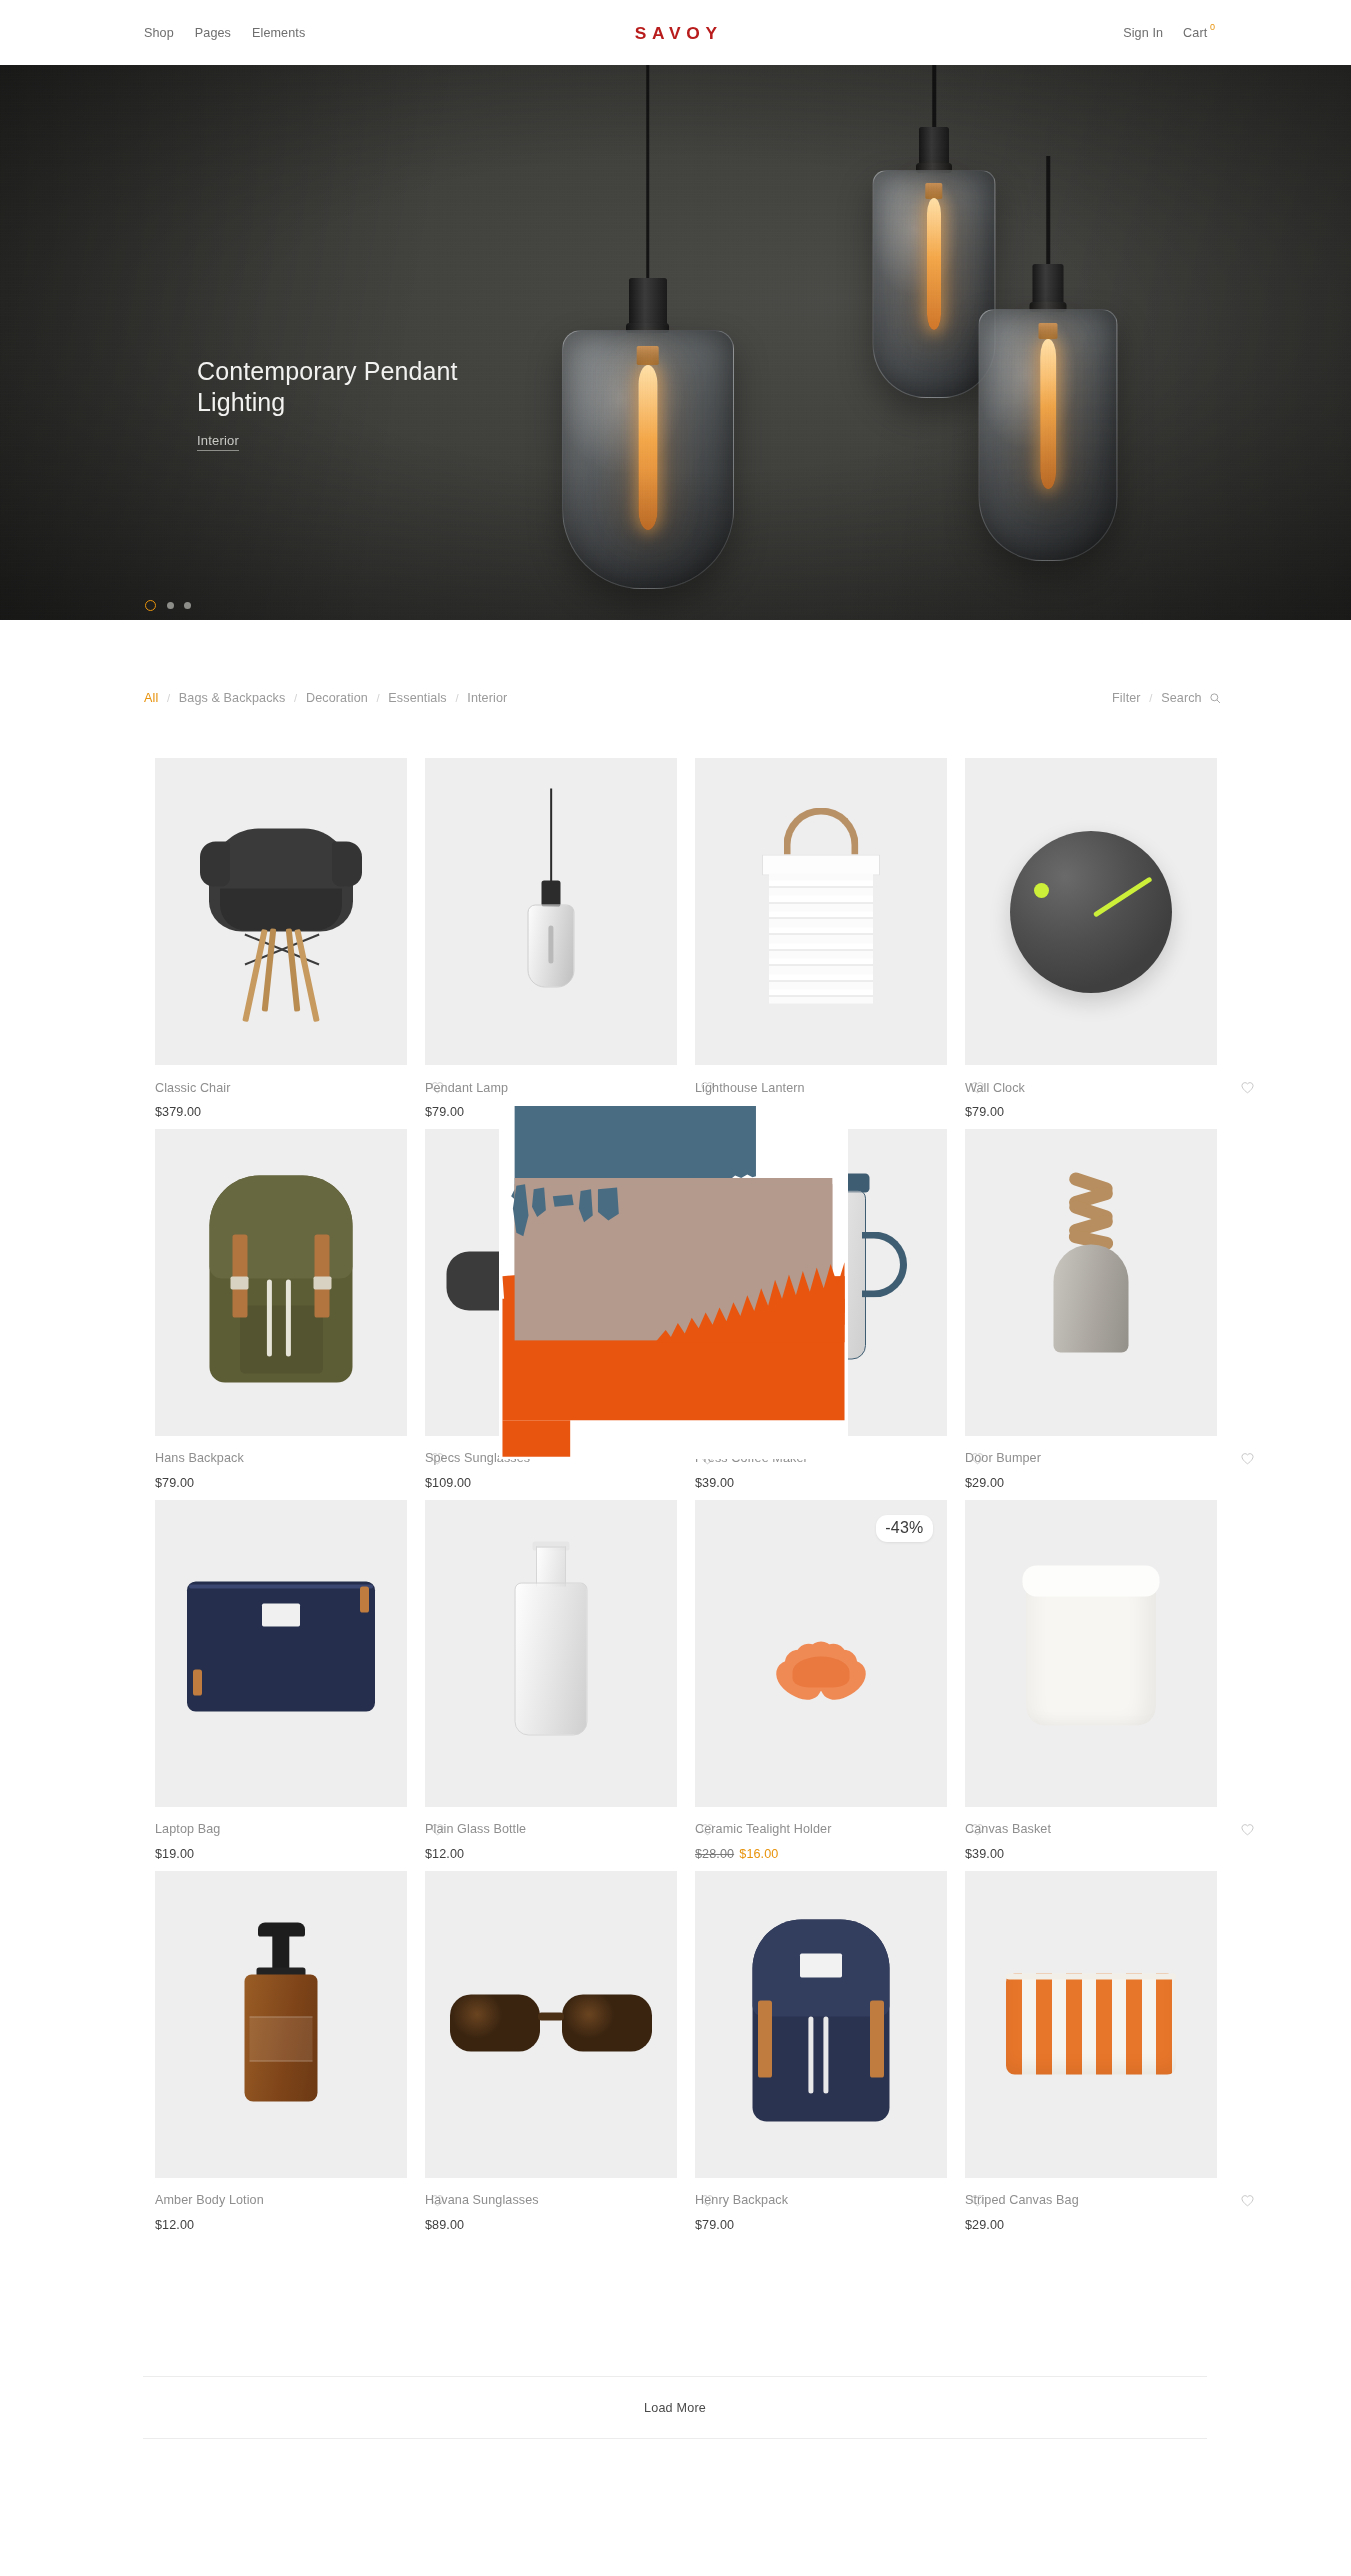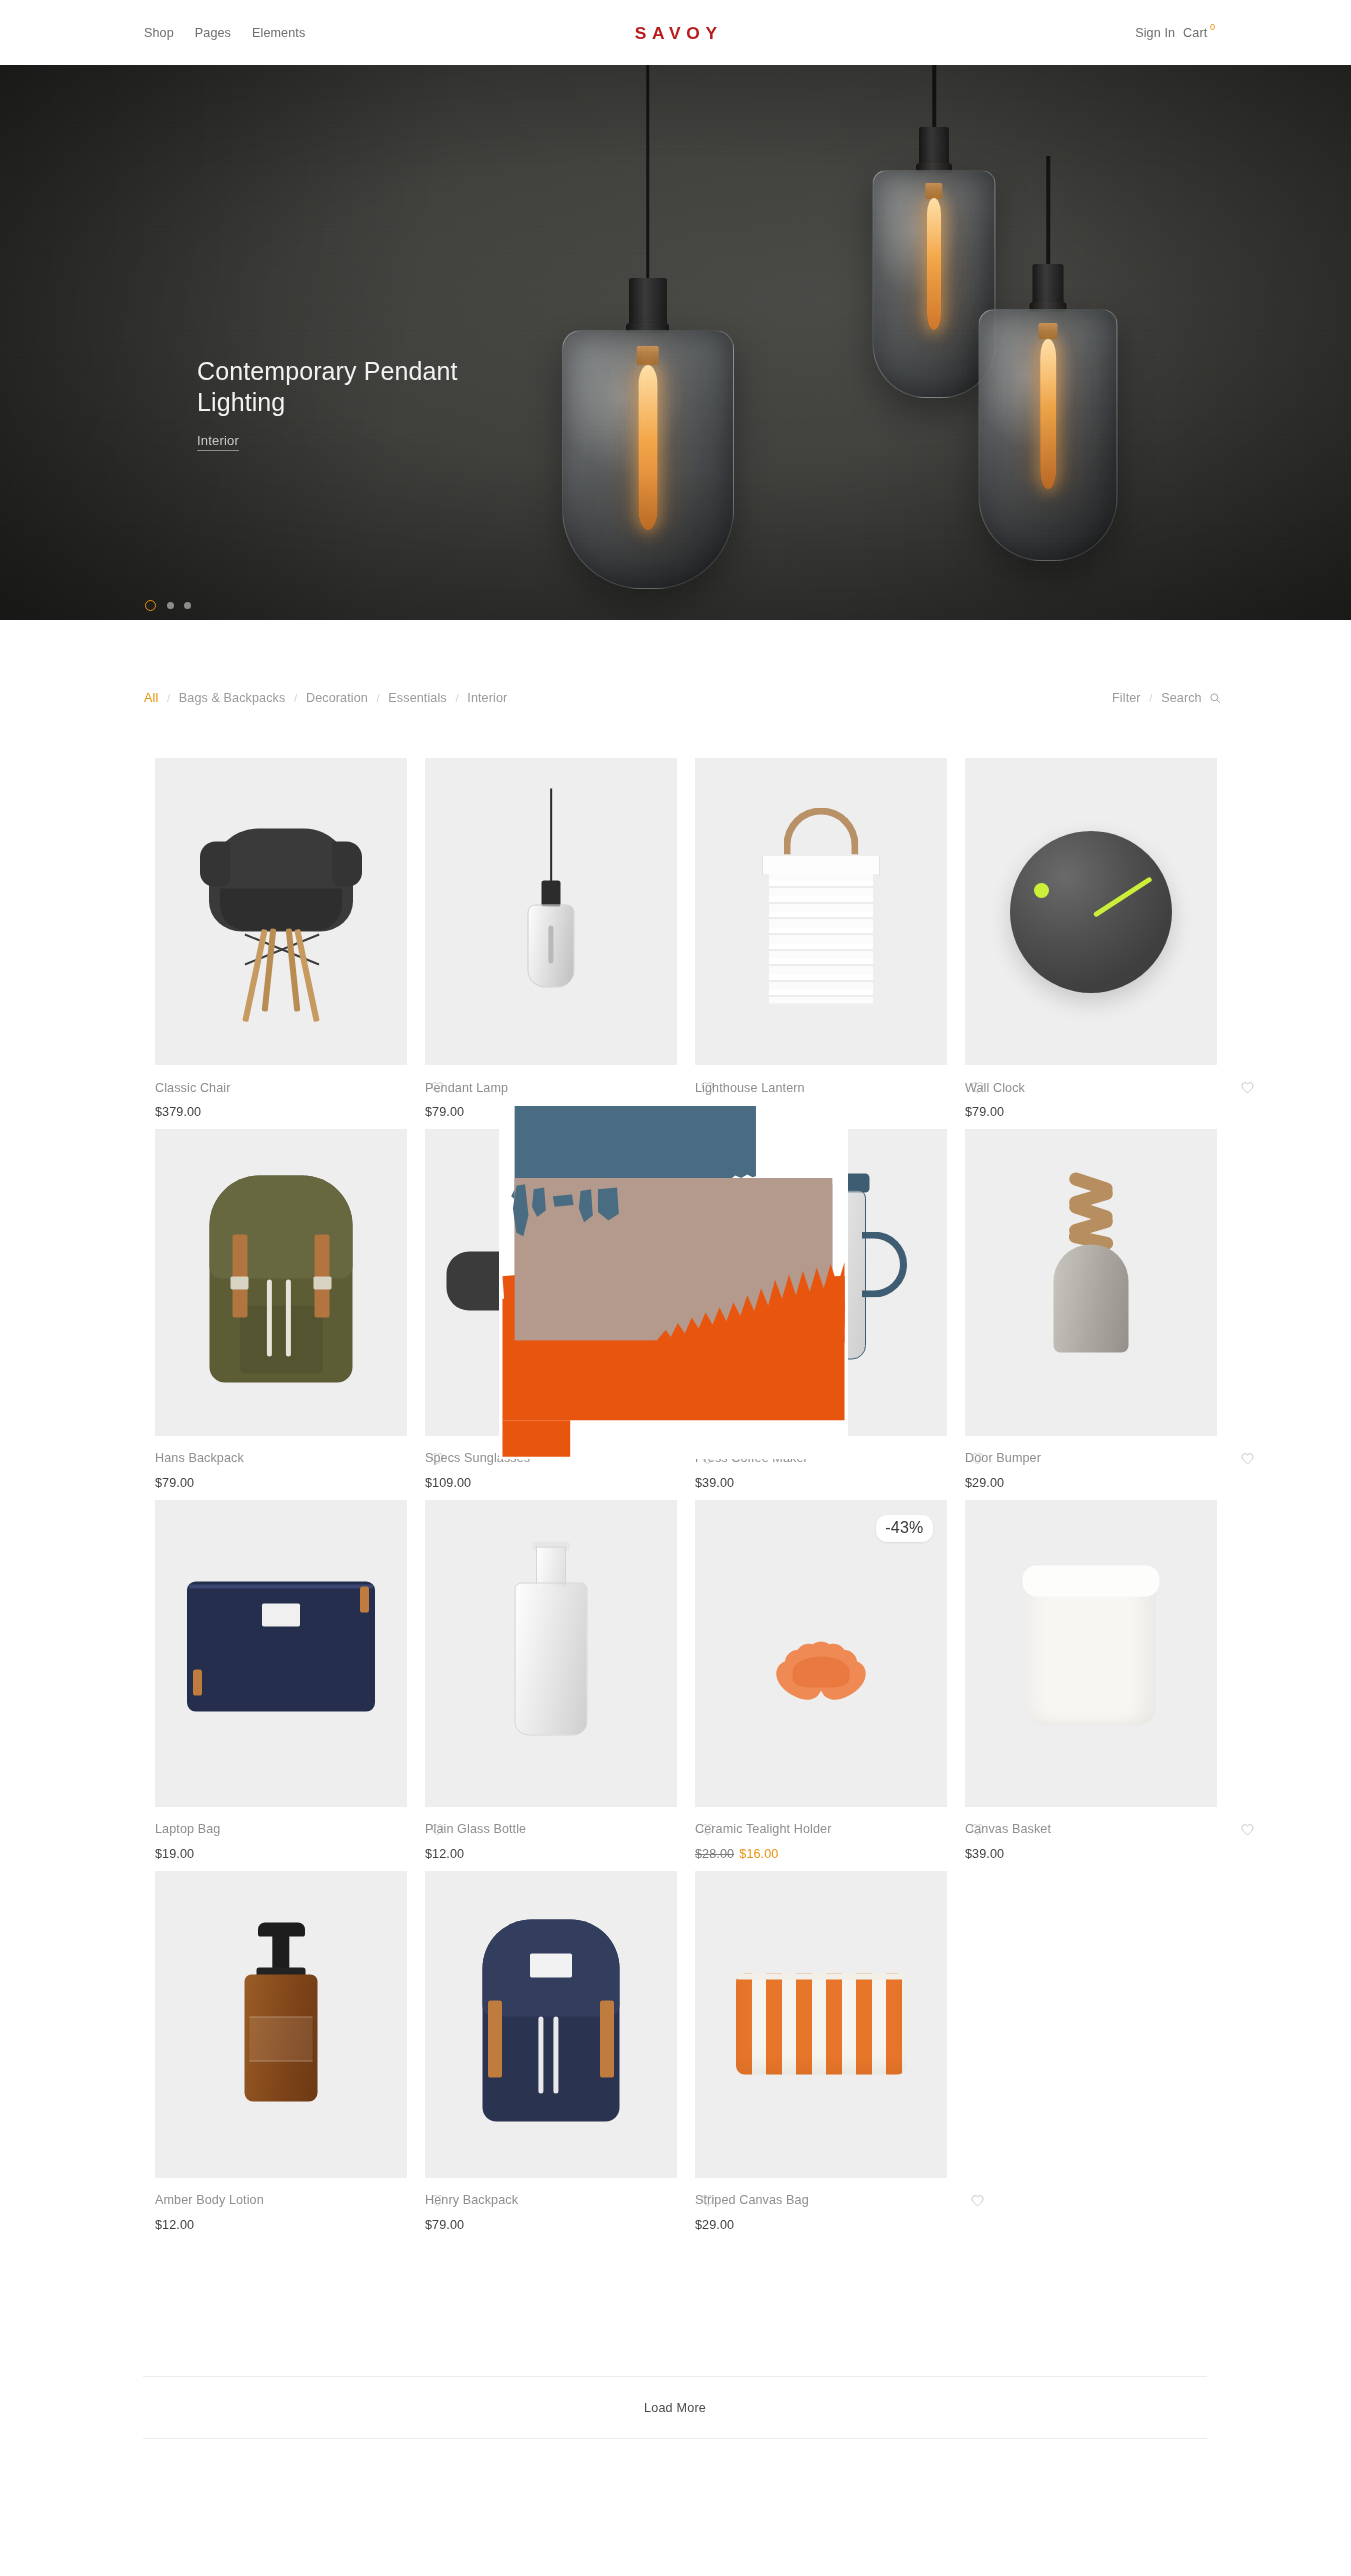--- a/index.html
+++ b/index.html
@@ -21,21 +21,21 @@
     width: 1352px; height: 65px;
     background: #ffffff;
     display: flex; align-items: center;
   }
   .nav-left {
     position: absolute; left: 144px; top: 50%; transform: translateY(-50%);
     display: flex; gap: 21px; align-items: center;
   }
   .nav-right {
     position: absolute; right: 137px; top: 50%; transform: translateY(-50%);
-    display: flex; gap: 8px; align-items: flex-start;
+    display: flex; gap: 20px; align-items: flex-start;
   }
   .nav-link {
     font-size: 12.6px; color: #6e6e6e; letter-spacing: 0.1px;
     text-decoration: none; line-height: 1; white-space: nowrap; cursor: pointer;
   }
   .cart-wrap { position: relative; display: inline-flex; align-items: flex-start; }
   .cart-count {
     font-size: 9px; color: #e8930c; line-height: 1;
     margin-left: 2.6px; position: relative; top: -3.5px;
   }
@@ -737,20 +737,38 @@
         <span class="card-title">Amber Body Lotion</span>
         <span class="wish">
           <svg width="15" height="15" viewBox="0 0 20 20">
               <path d="M10 17S2.6 12.3 2.6 7.4A4.1 4.1 0 0 1 10 5.2a4.1 4.1 0 0 1 7.4 2.2C17.4 12.3 10 17 10 17z" fill="none" stroke="#9b9b9b" stroke-width="1.2"></path>
             </svg>
         </span>
       </div>
       <div class="card-price">$12.00</div>
     </div>
 
+    <div class="card">
+      <div class="card-media">
+        <div class="ctr" style="width:202px;height:59px;">
+          <div class="sg-tort-l" style="left:0;"></div>
+          <div class="sg-tort-r" style="right:0;"></div>
+          <div class="sg-bridge" style="background:#4a2f14;"></div>
+        </div>
+      </div>
+      <div class="card-foot">
+        <span class="card-title">Havana Sunglasses</span>
+        <span class="wish">
+          <svg width="15" height="15" viewBox="0 0 20 20">
+              <path d="M10 17S2.6 12.3 2.6 7.4A4.1 4.1 0 0 1 10 5.2a4.1 4.1 0 0 1 7.4 2.2C17.4 12.3 10 17 10 17z" fill="none" stroke="#9b9b9b" stroke-width="1.2"></path>
+            </svg>
+        </span>
+      </div>
+      <div class="card-price">$89.00</div>
+    </div>
 
     <div class="card">
       <div class="card-media">
         <div class="ctr" style="width:252px;height:307px;">
           <div class="nb-body"></div>
             <div class="nb-flap"></div>
             <div class="nb-label"></div>
           <div class="nb-strap" style="left:63px;"></div>
           <div class="nb-strap" style="right:63px;"></div>
           <div class="bp-lace" style="left:calc(50% - 10.4px); top:146px; background:#e9e9e9;"></div>

